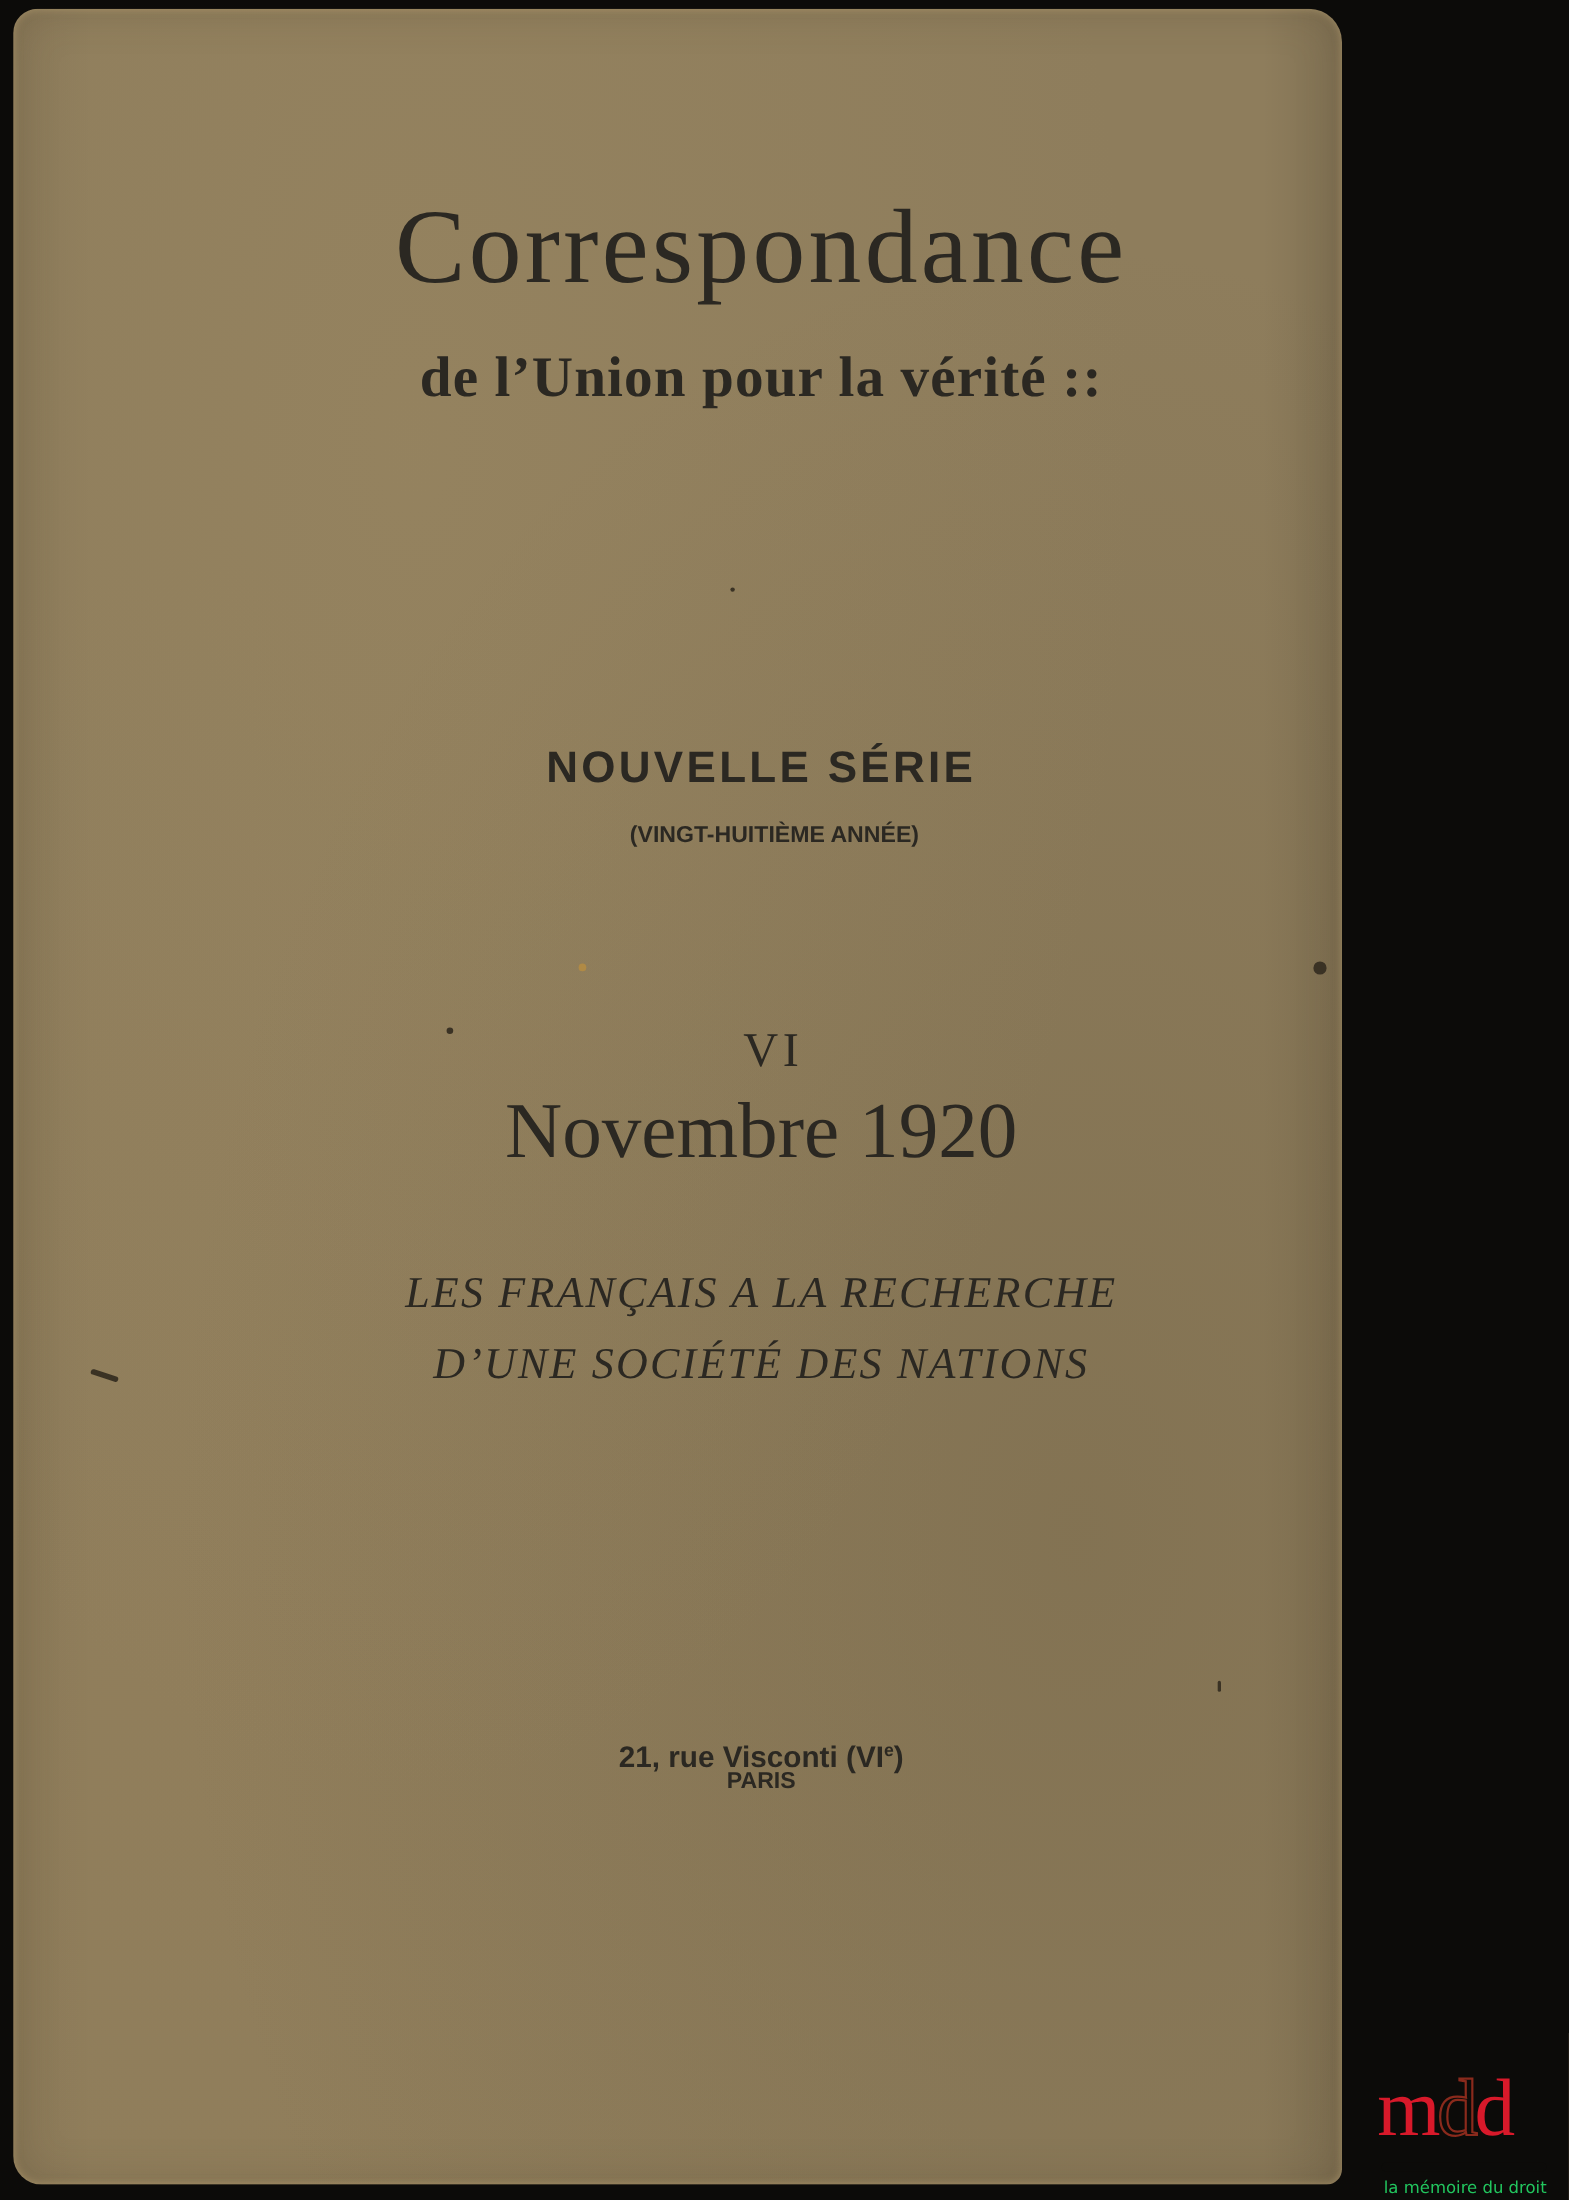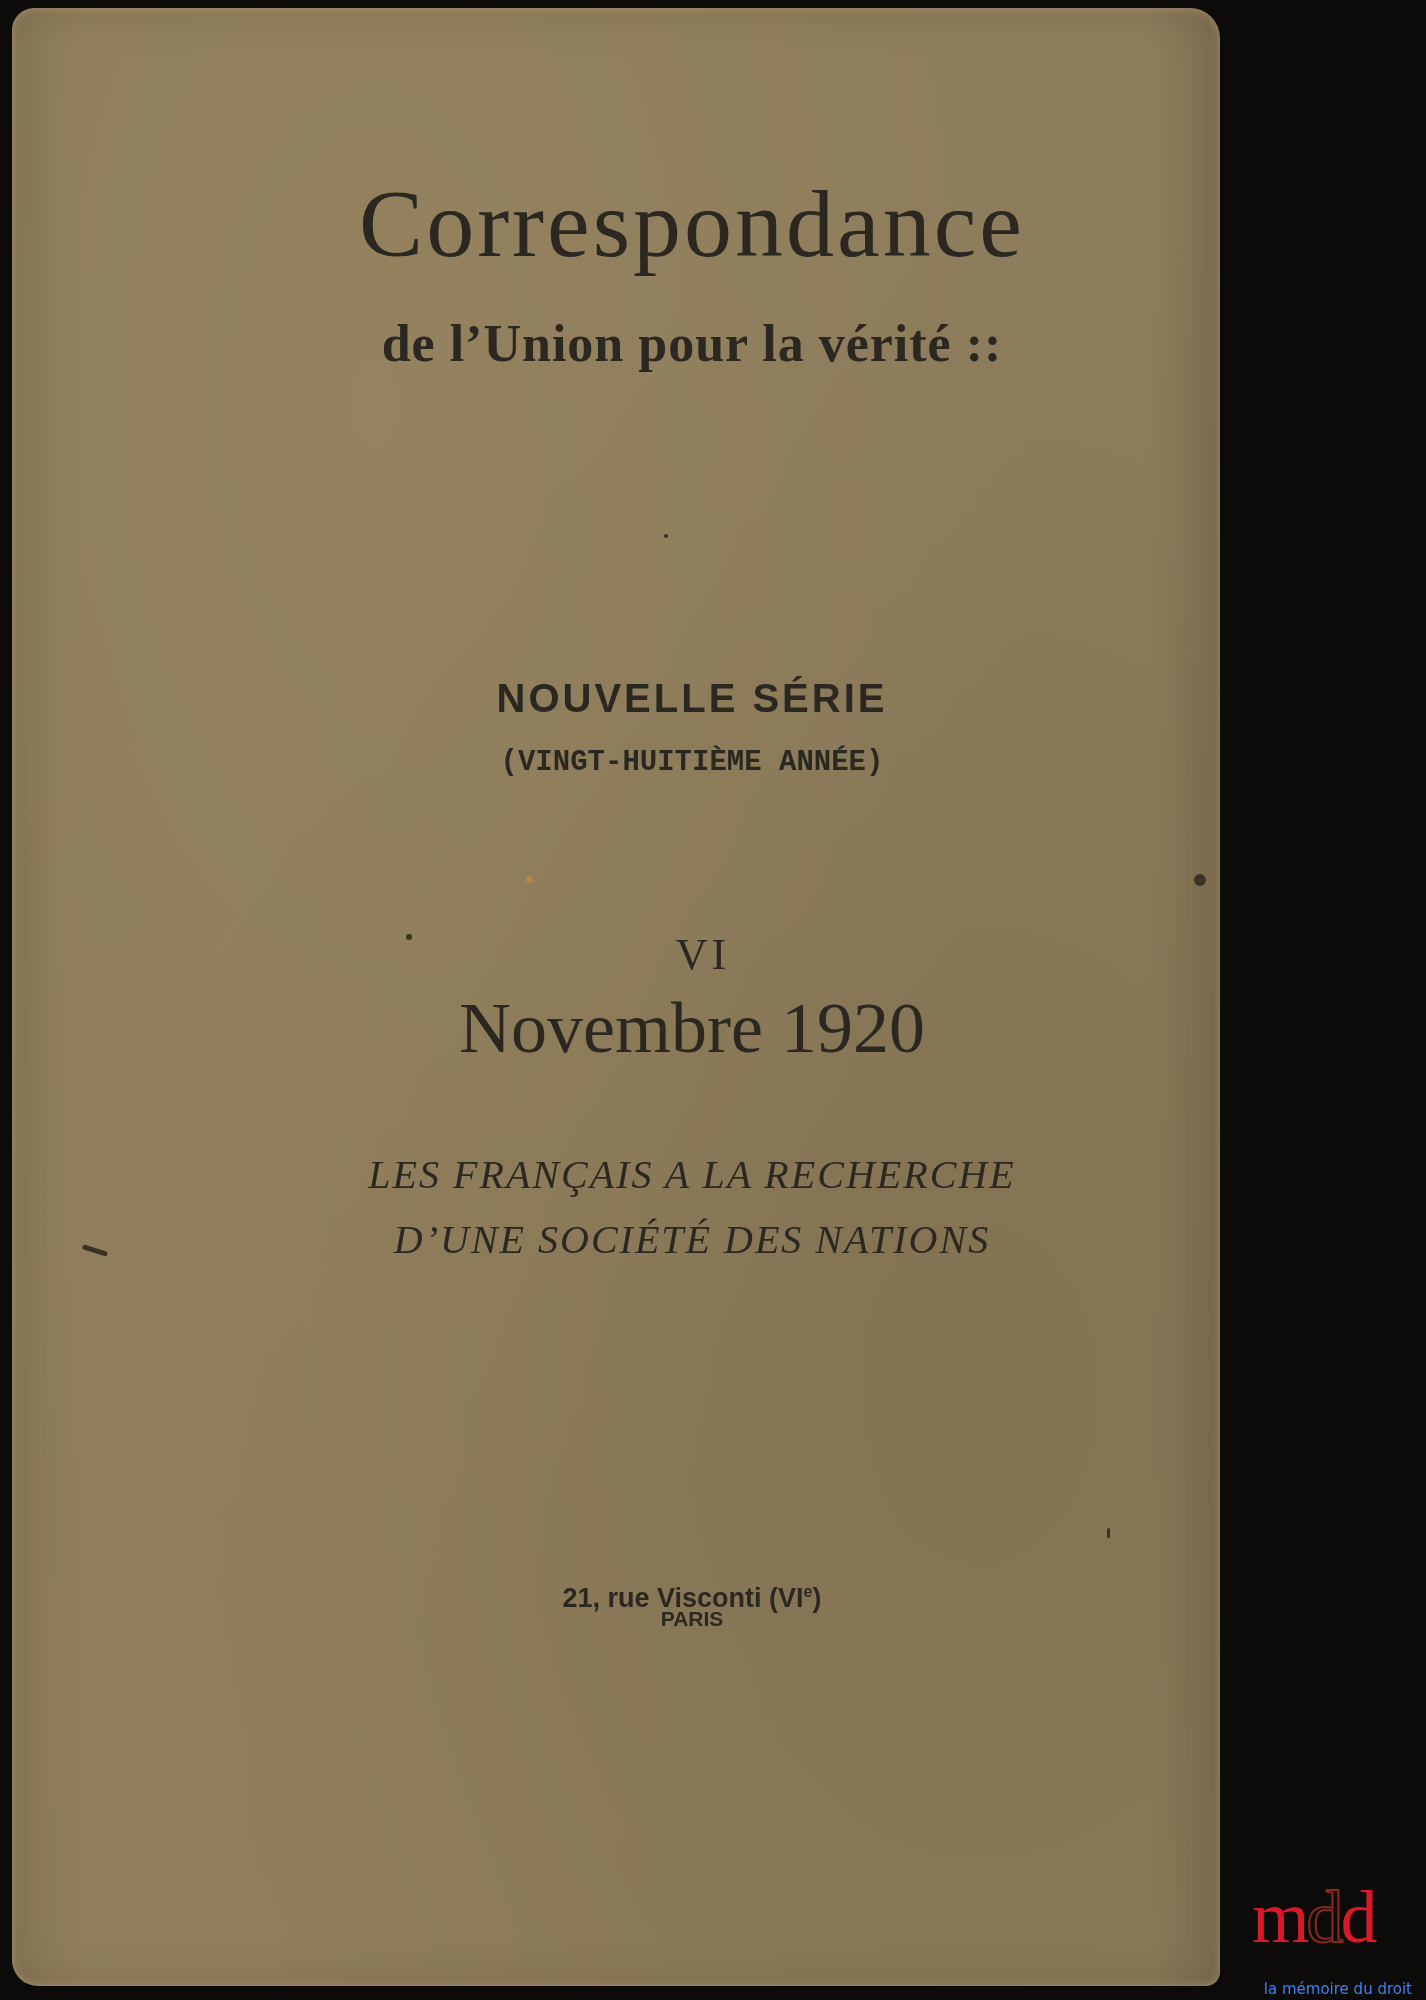--- a/index.html
+++ b/index.html
@@ -55,25 +55,26 @@
     .series {
       top: 670px;
       font-size: 40px;
       font-weight: bold;
       letter-spacing: 3px;
       font-family: "Liberation Sans", "DejaVu Sans", sans-serif;
       line-height: 1;
     }
     .year {
       top: 740px;
-      font-size: 29px;
+      font-size: 21px;
       font-weight: bold;
       letter-spacing: 0px;
-      font-family: Liberation Mono, monospace;
+      font-family: Liberation Sans, sans-serif;
       line-height: 1;
+      padding-left: 12px;
     }
     .issue {
       top: 925px;
       font-size: 44px;
       letter-spacing: 4px;
       font-family: "Liberation Serif", "DejaVu Serif", serif;
       line-height: 1;
       padding-left: 11px;
     }
     .date {
@@ -142,24 +143,24 @@
       width: 150px;
       height: 8px;
       border-radius: 4px;
       background: #0c0b09;
     }
     .logo-tagline {
       position: absolute;
       left: 0;
       top: 102px;
       width: 160px;
-      text-align: right;
+      text-align: center;
       font-family: "DejaVu Sans", "Liberation Sans", sans-serif;
       font-size: 15px;
-      color: #3b82f6;
+      color: #22c55e;
       white-space: nowrap;
     }
   </style>
 </head>
 <body>
 
 <div class="cover">
 
   <div class="text title">Correspondance</div>
   <div class="text subtitle">de l’Union pour la vérité ::</div>

